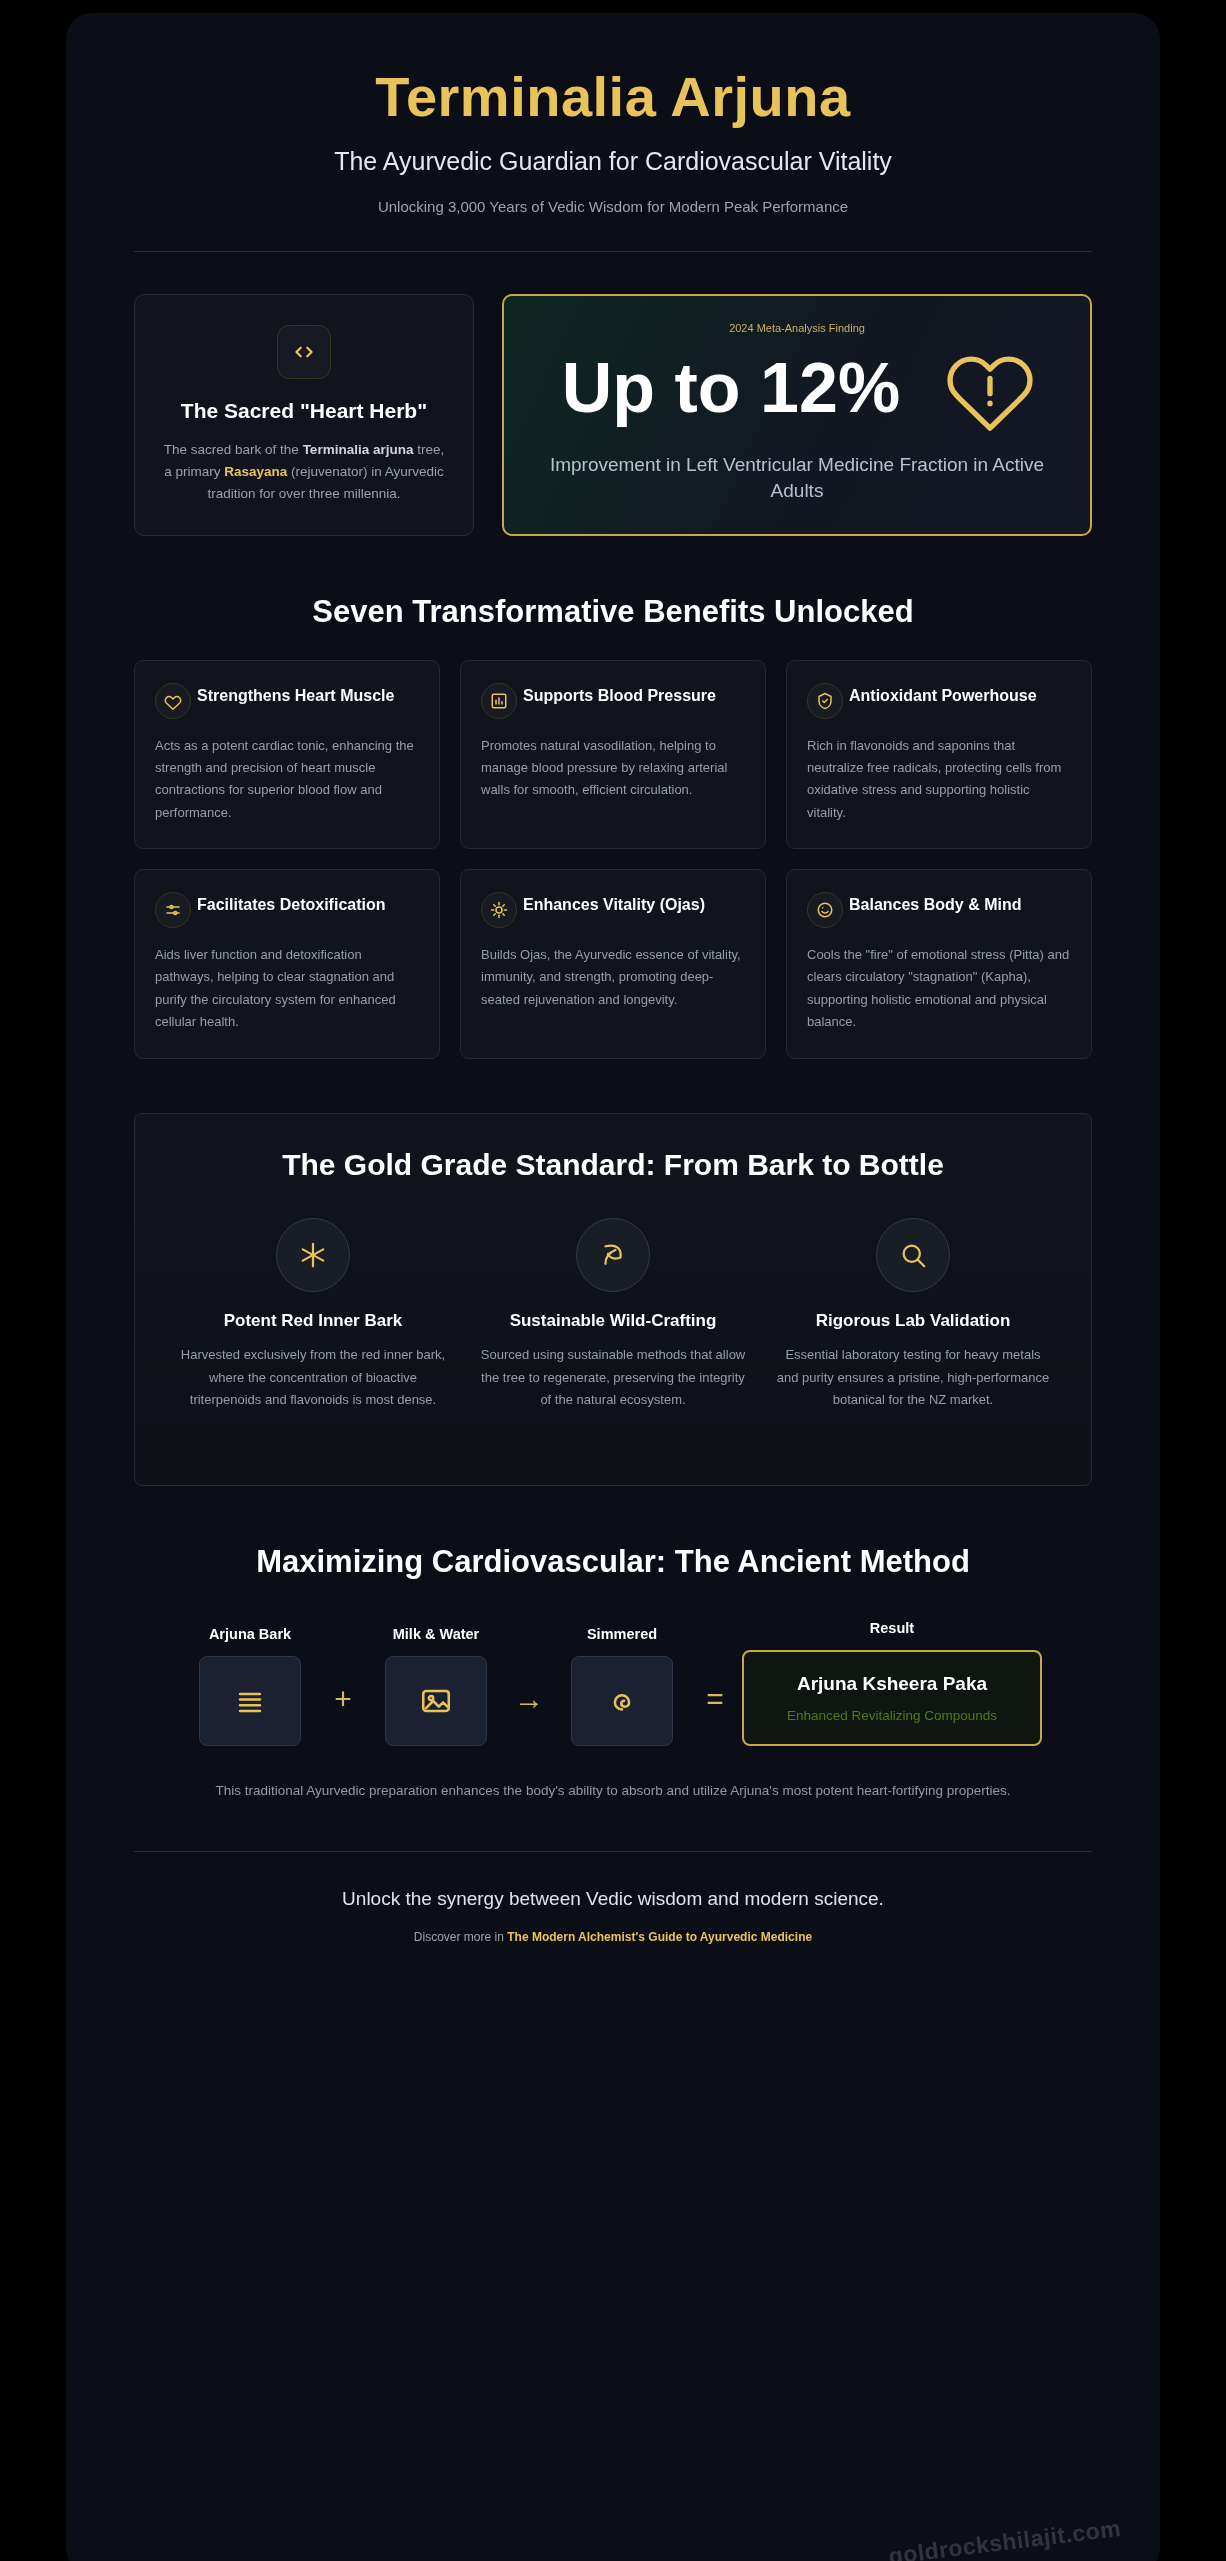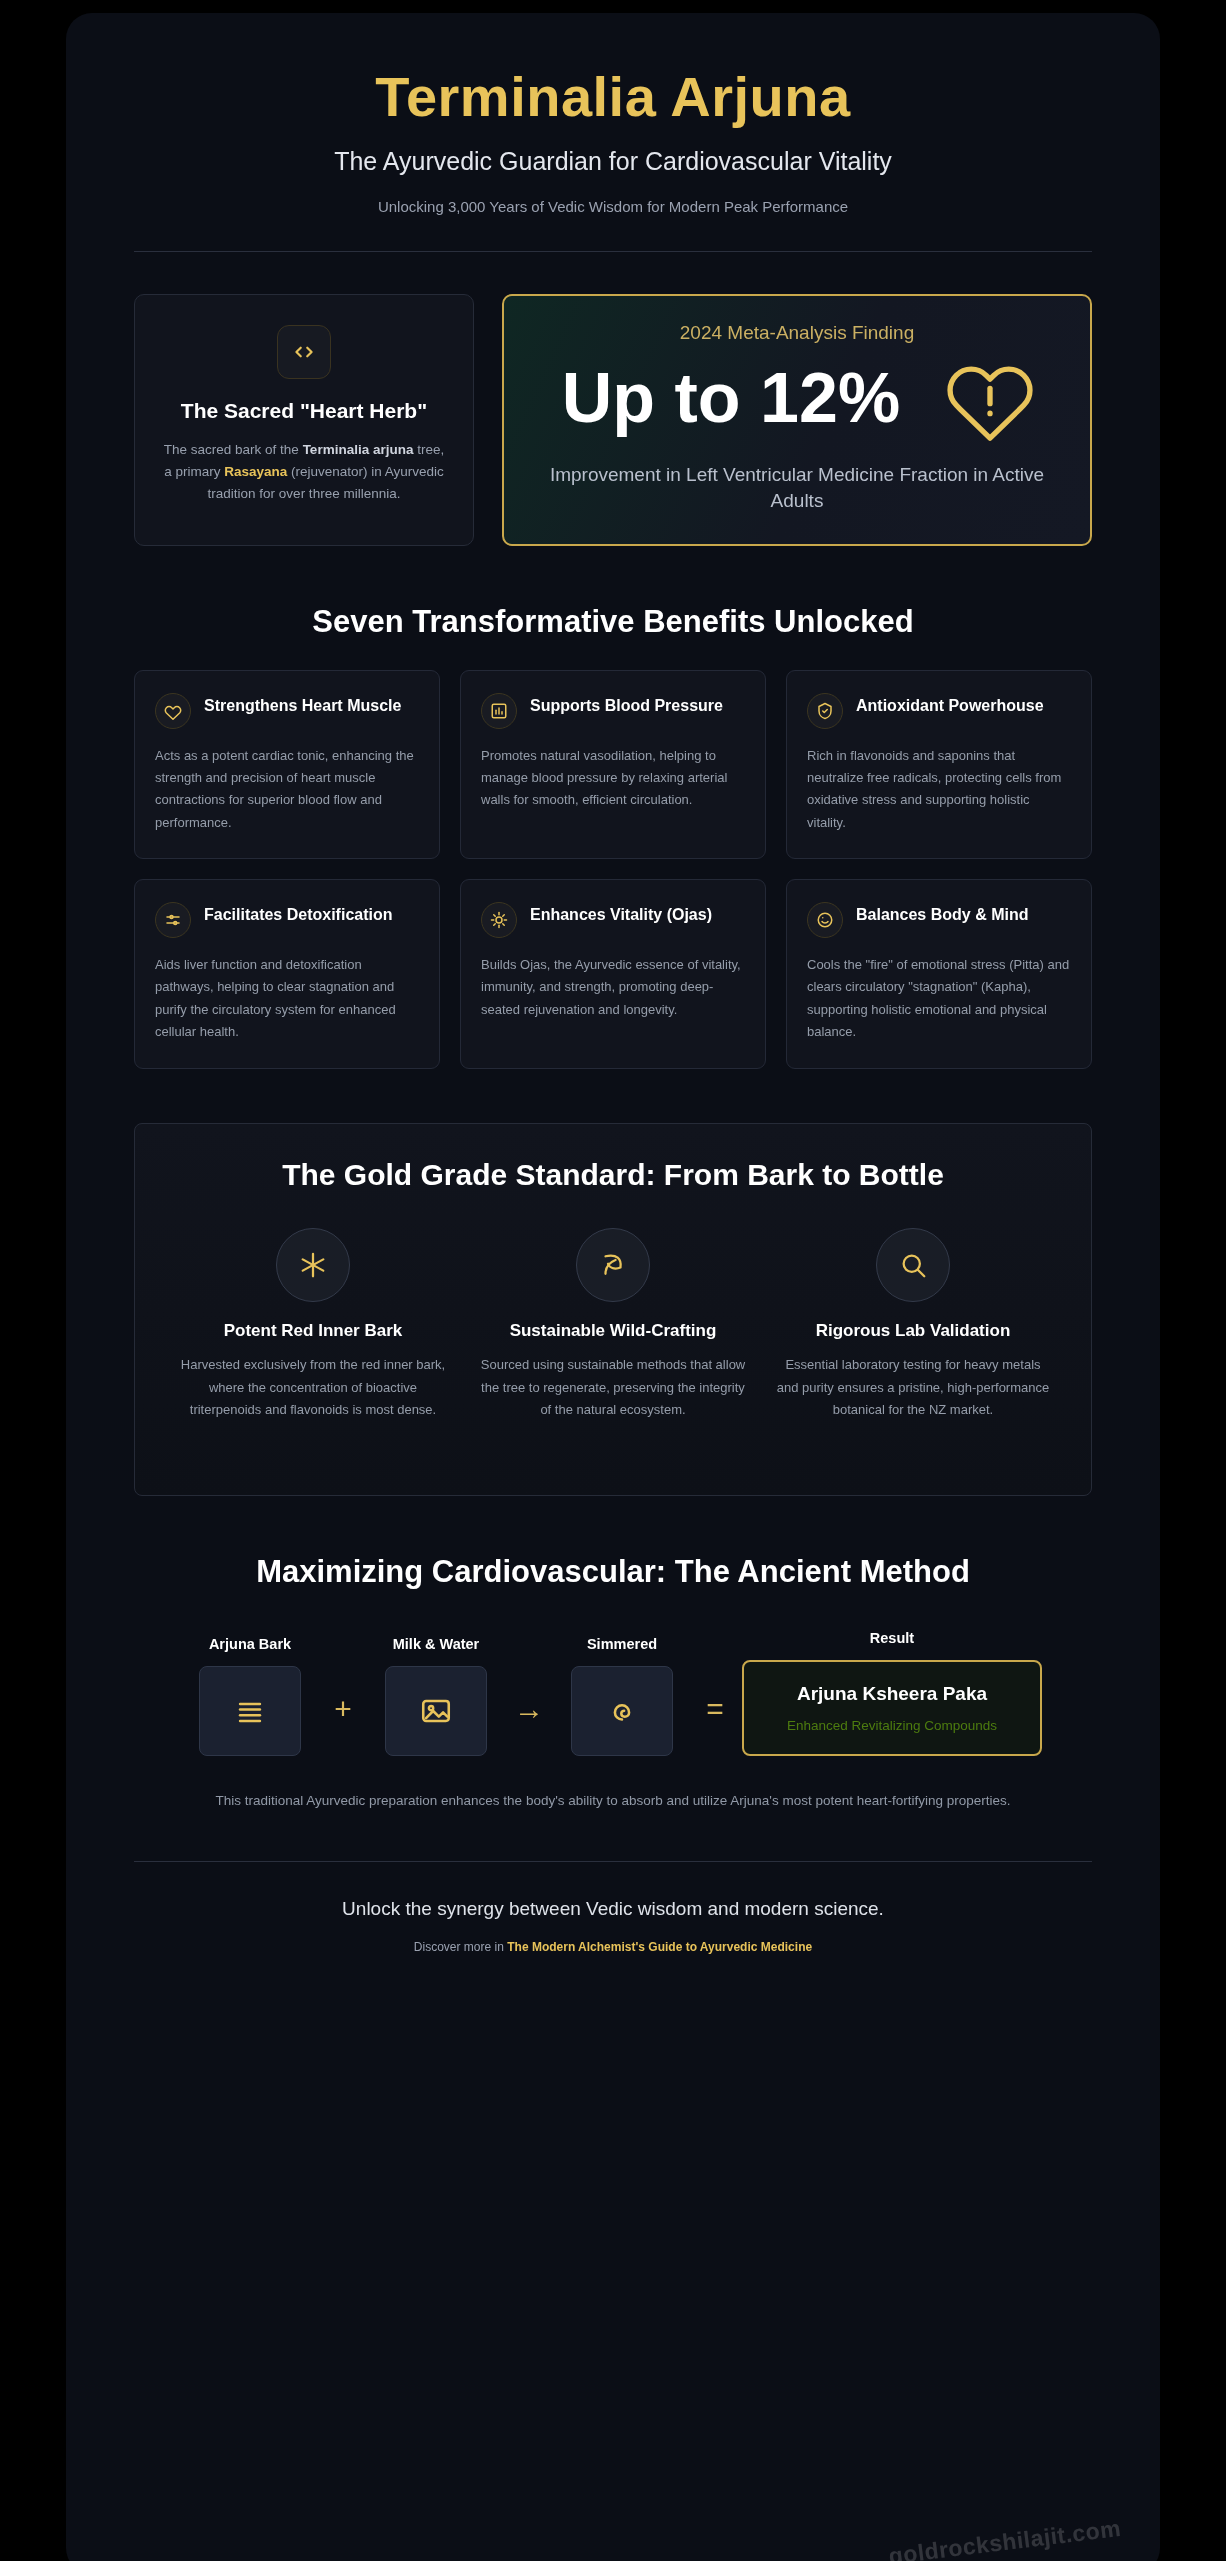--- a/index.html
+++ b/index.html
@@ -95,21 +95,21 @@
     border-radius: 10px;
     background: linear-gradient(115deg, #0f2723 0%, #131722 55%, #141824 100%);
     padding: 26px 34px 30px;
     display: flex;
     flex-direction: column;
     position: relative;
   }
   .stat-kicker {
     text-align: center;
     color: #cbb063;
-    font-size: 19px;
+    font-size: 11px;
     margin-bottom: 6px;
   }
   .stat-main {
     display: flex;
     align-items: center;
     justify-content: space-between;
     gap: 18px;
   }
   .stat-left { flex: 1; }
   .stat-number {
@@ -143,21 +143,21 @@
   }
   .benefit-card {
     background: #11141d;
     border: 1px solid #242937;
     border-radius: 9px;
     padding: 22px 20px 24px;
   }
   .benefit-head {
     display: flex;
     align-items: flex-start;
-    gap: 13px;
+    gap: 6px;
     margin-bottom: 16px;
   }
   .benefit-ico {
     flex: 0 0 auto;
     width: 36px;
     height: 36px;
     border-radius: 50%;
     background: #191b22;
     border: 1px solid #3b3520;
     display: flex;

